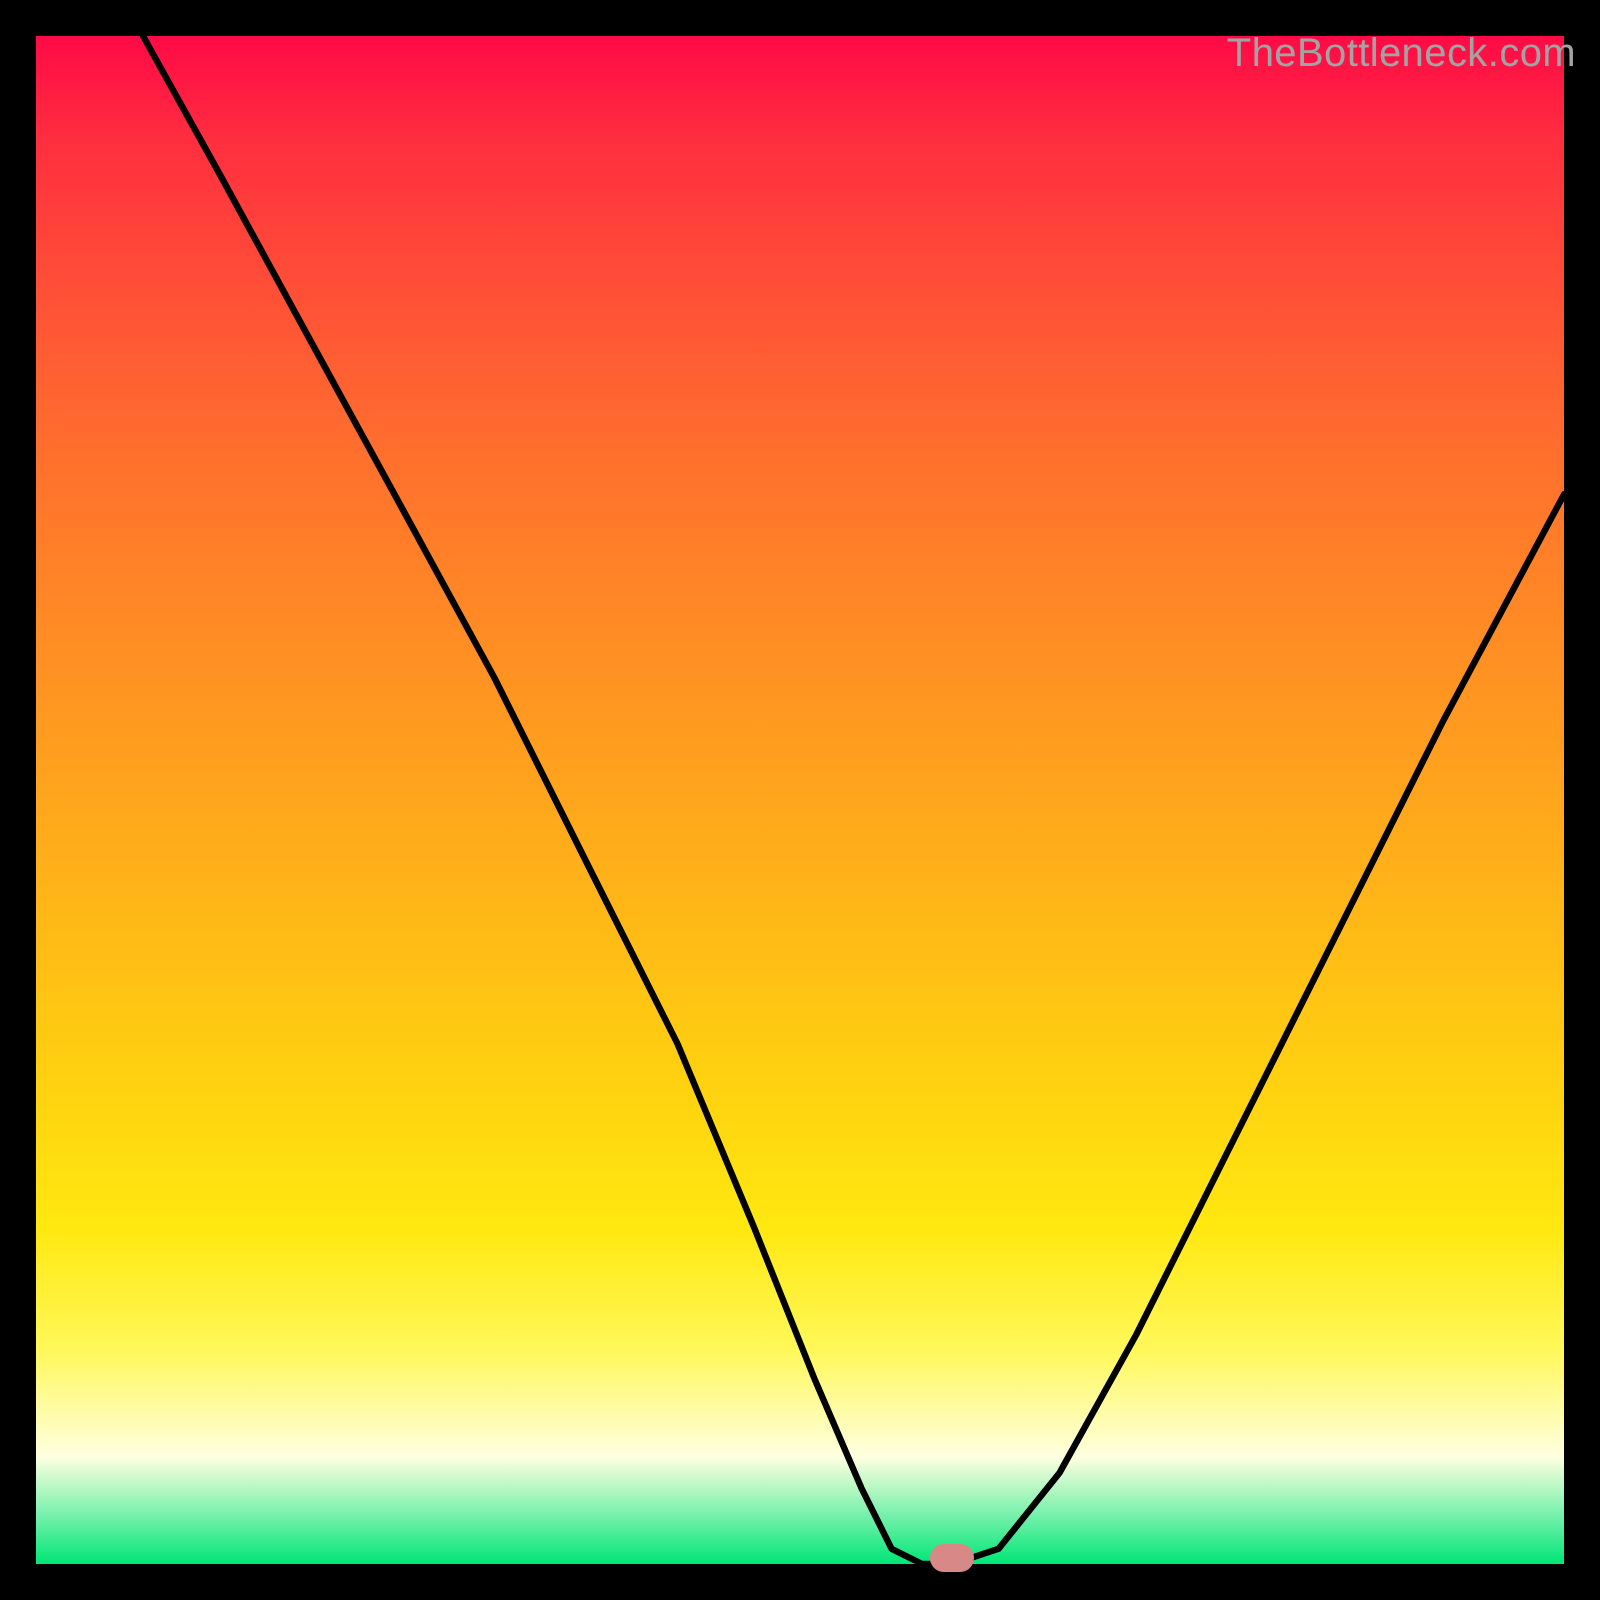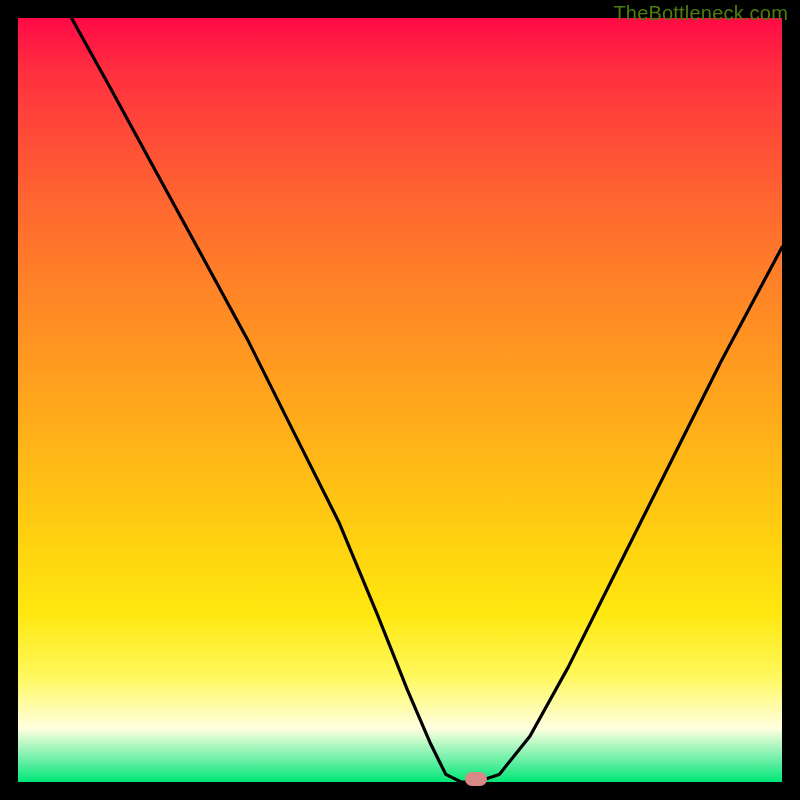--- a/index.html
+++ b/index.html
@@ -41,25 +41,25 @@
   }
   svg.lines {
     position: absolute;
     left: 0;
     top: 0;
     width: 764px;
     height: 764px;
   }
   .watermark {
     position: absolute;
-    top: 2px;
+    top: 16px;
     right: 12px;
     font-family: Arial, Helvetica, sans-serif;
     font-size: 20px;
-    color: #4d7c0f;
+    color: #a3a3a3;
     font-weight: 500;
     letter-spacing: 0.2px;
   }
   .marker {
     position: absolute;
     width: 22px;
     height: 14px;
     background: #d98888;
     border-radius: 7px;
   }

